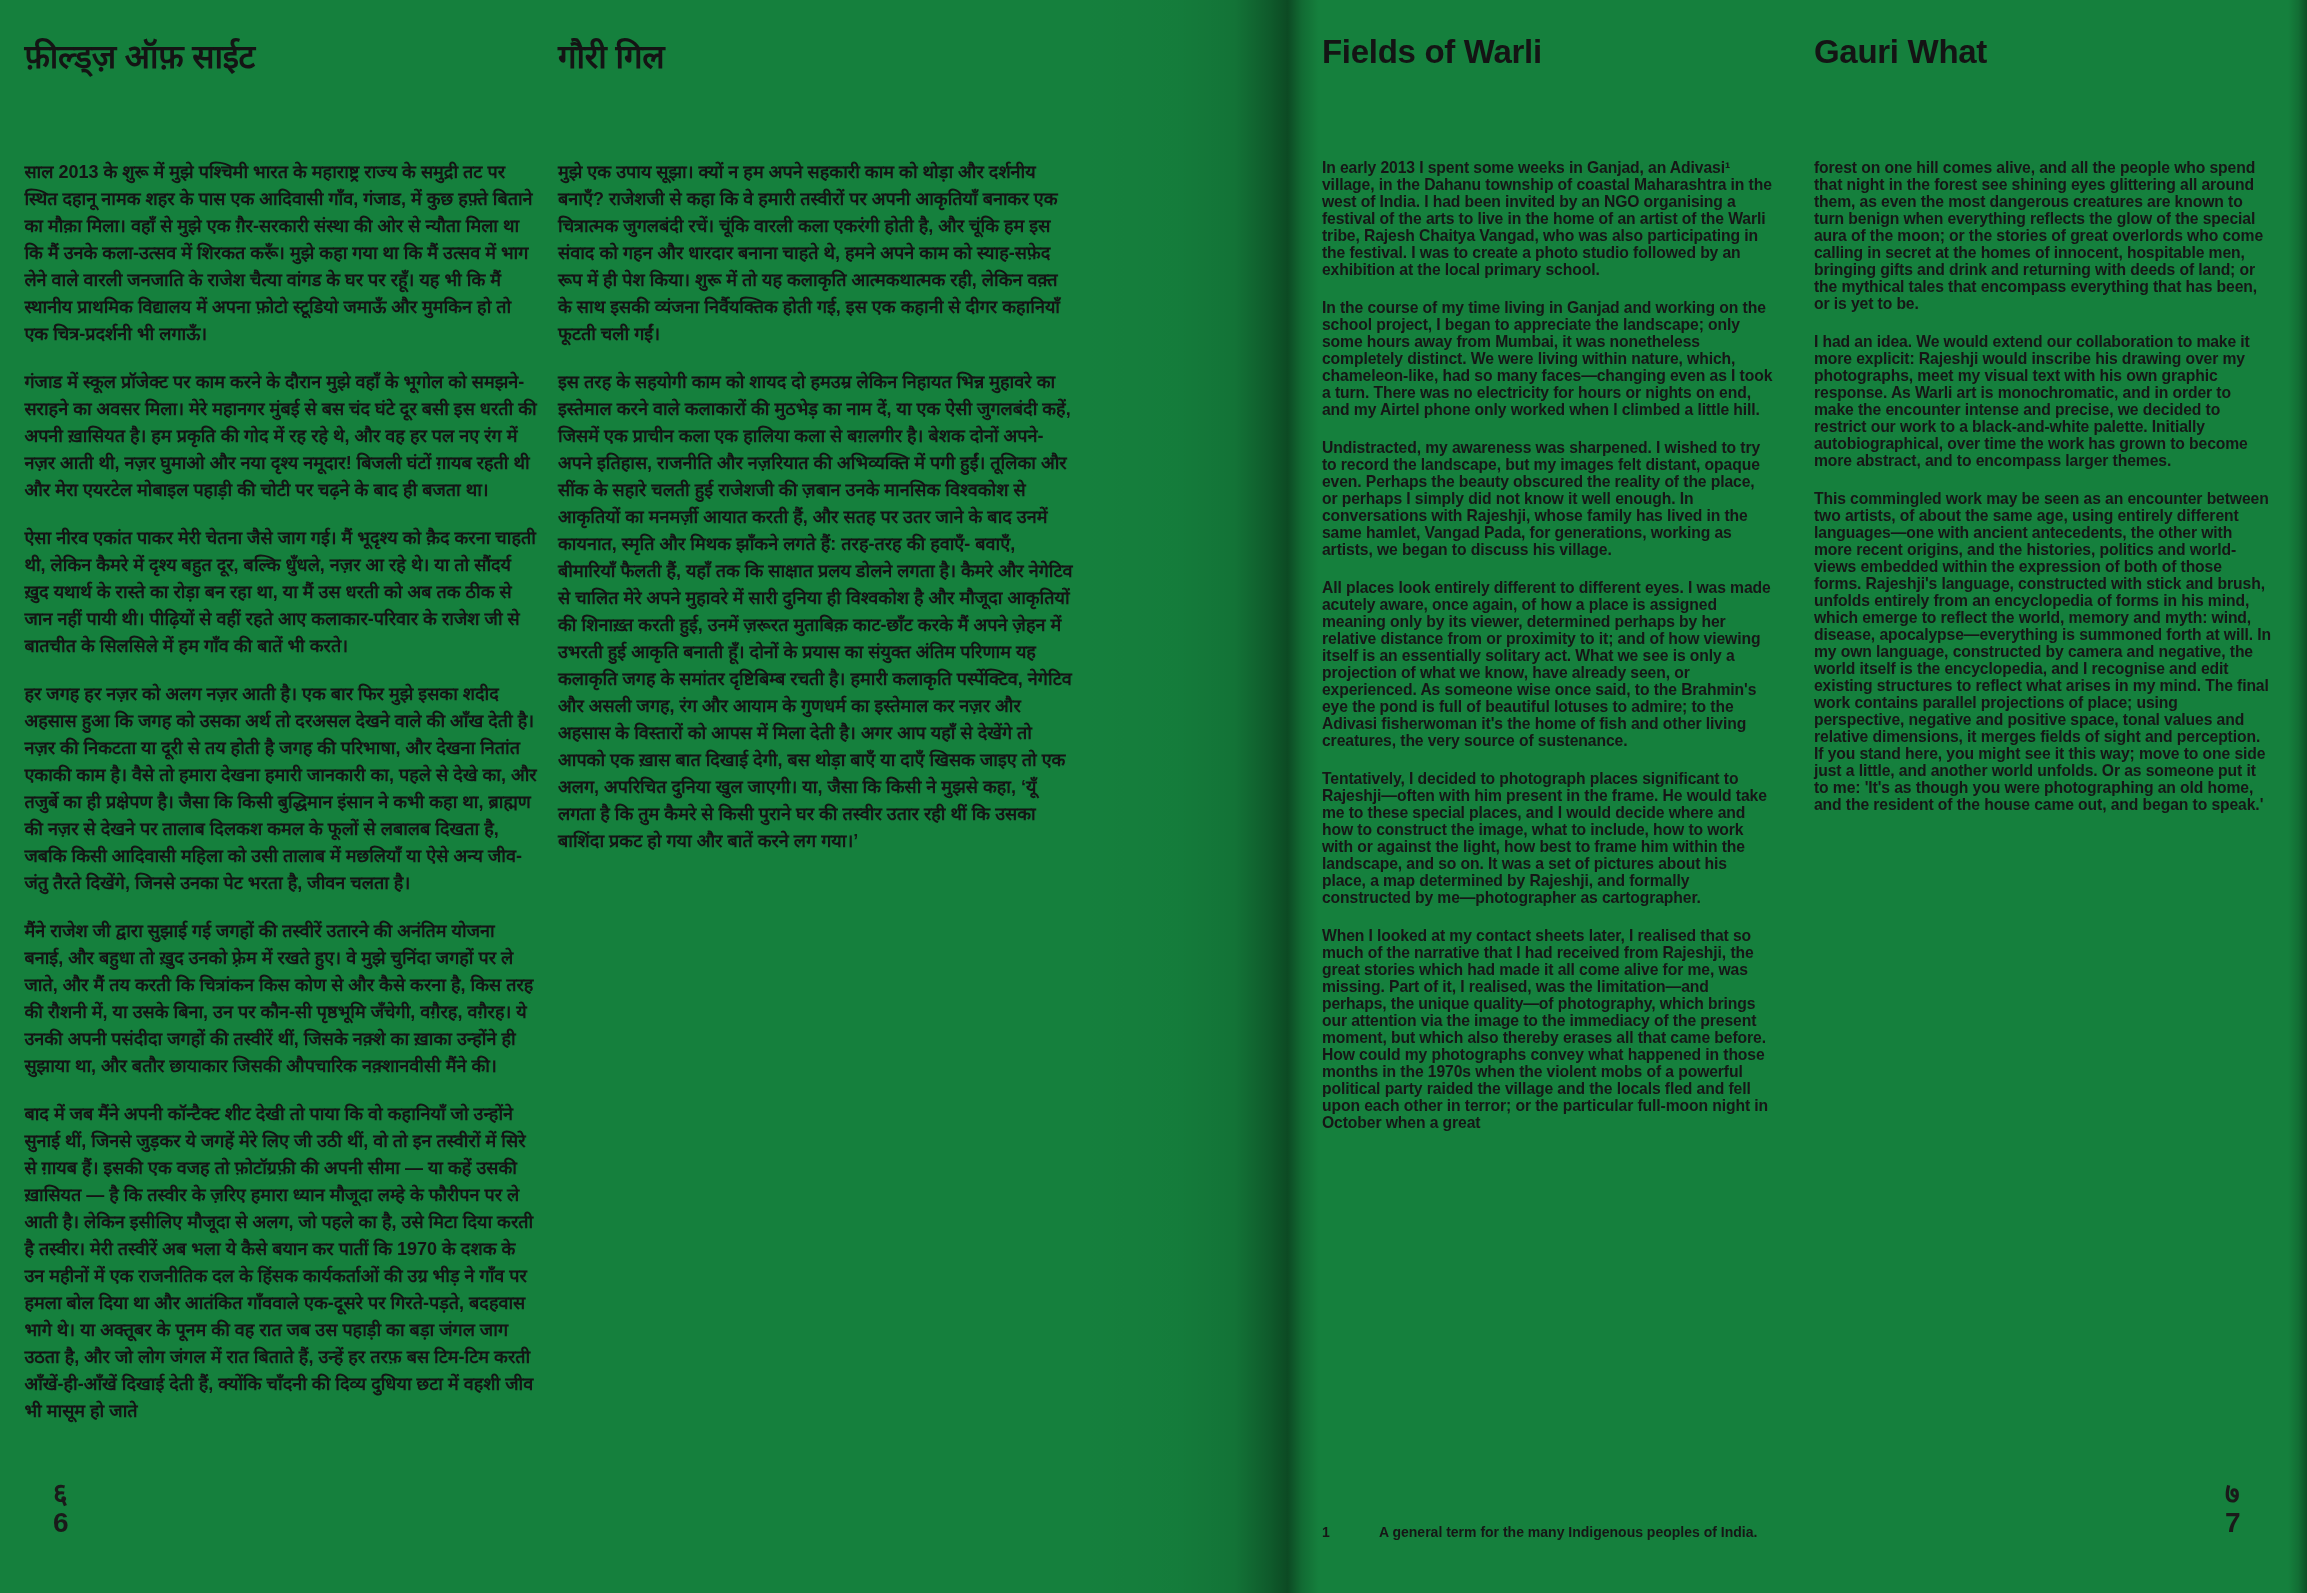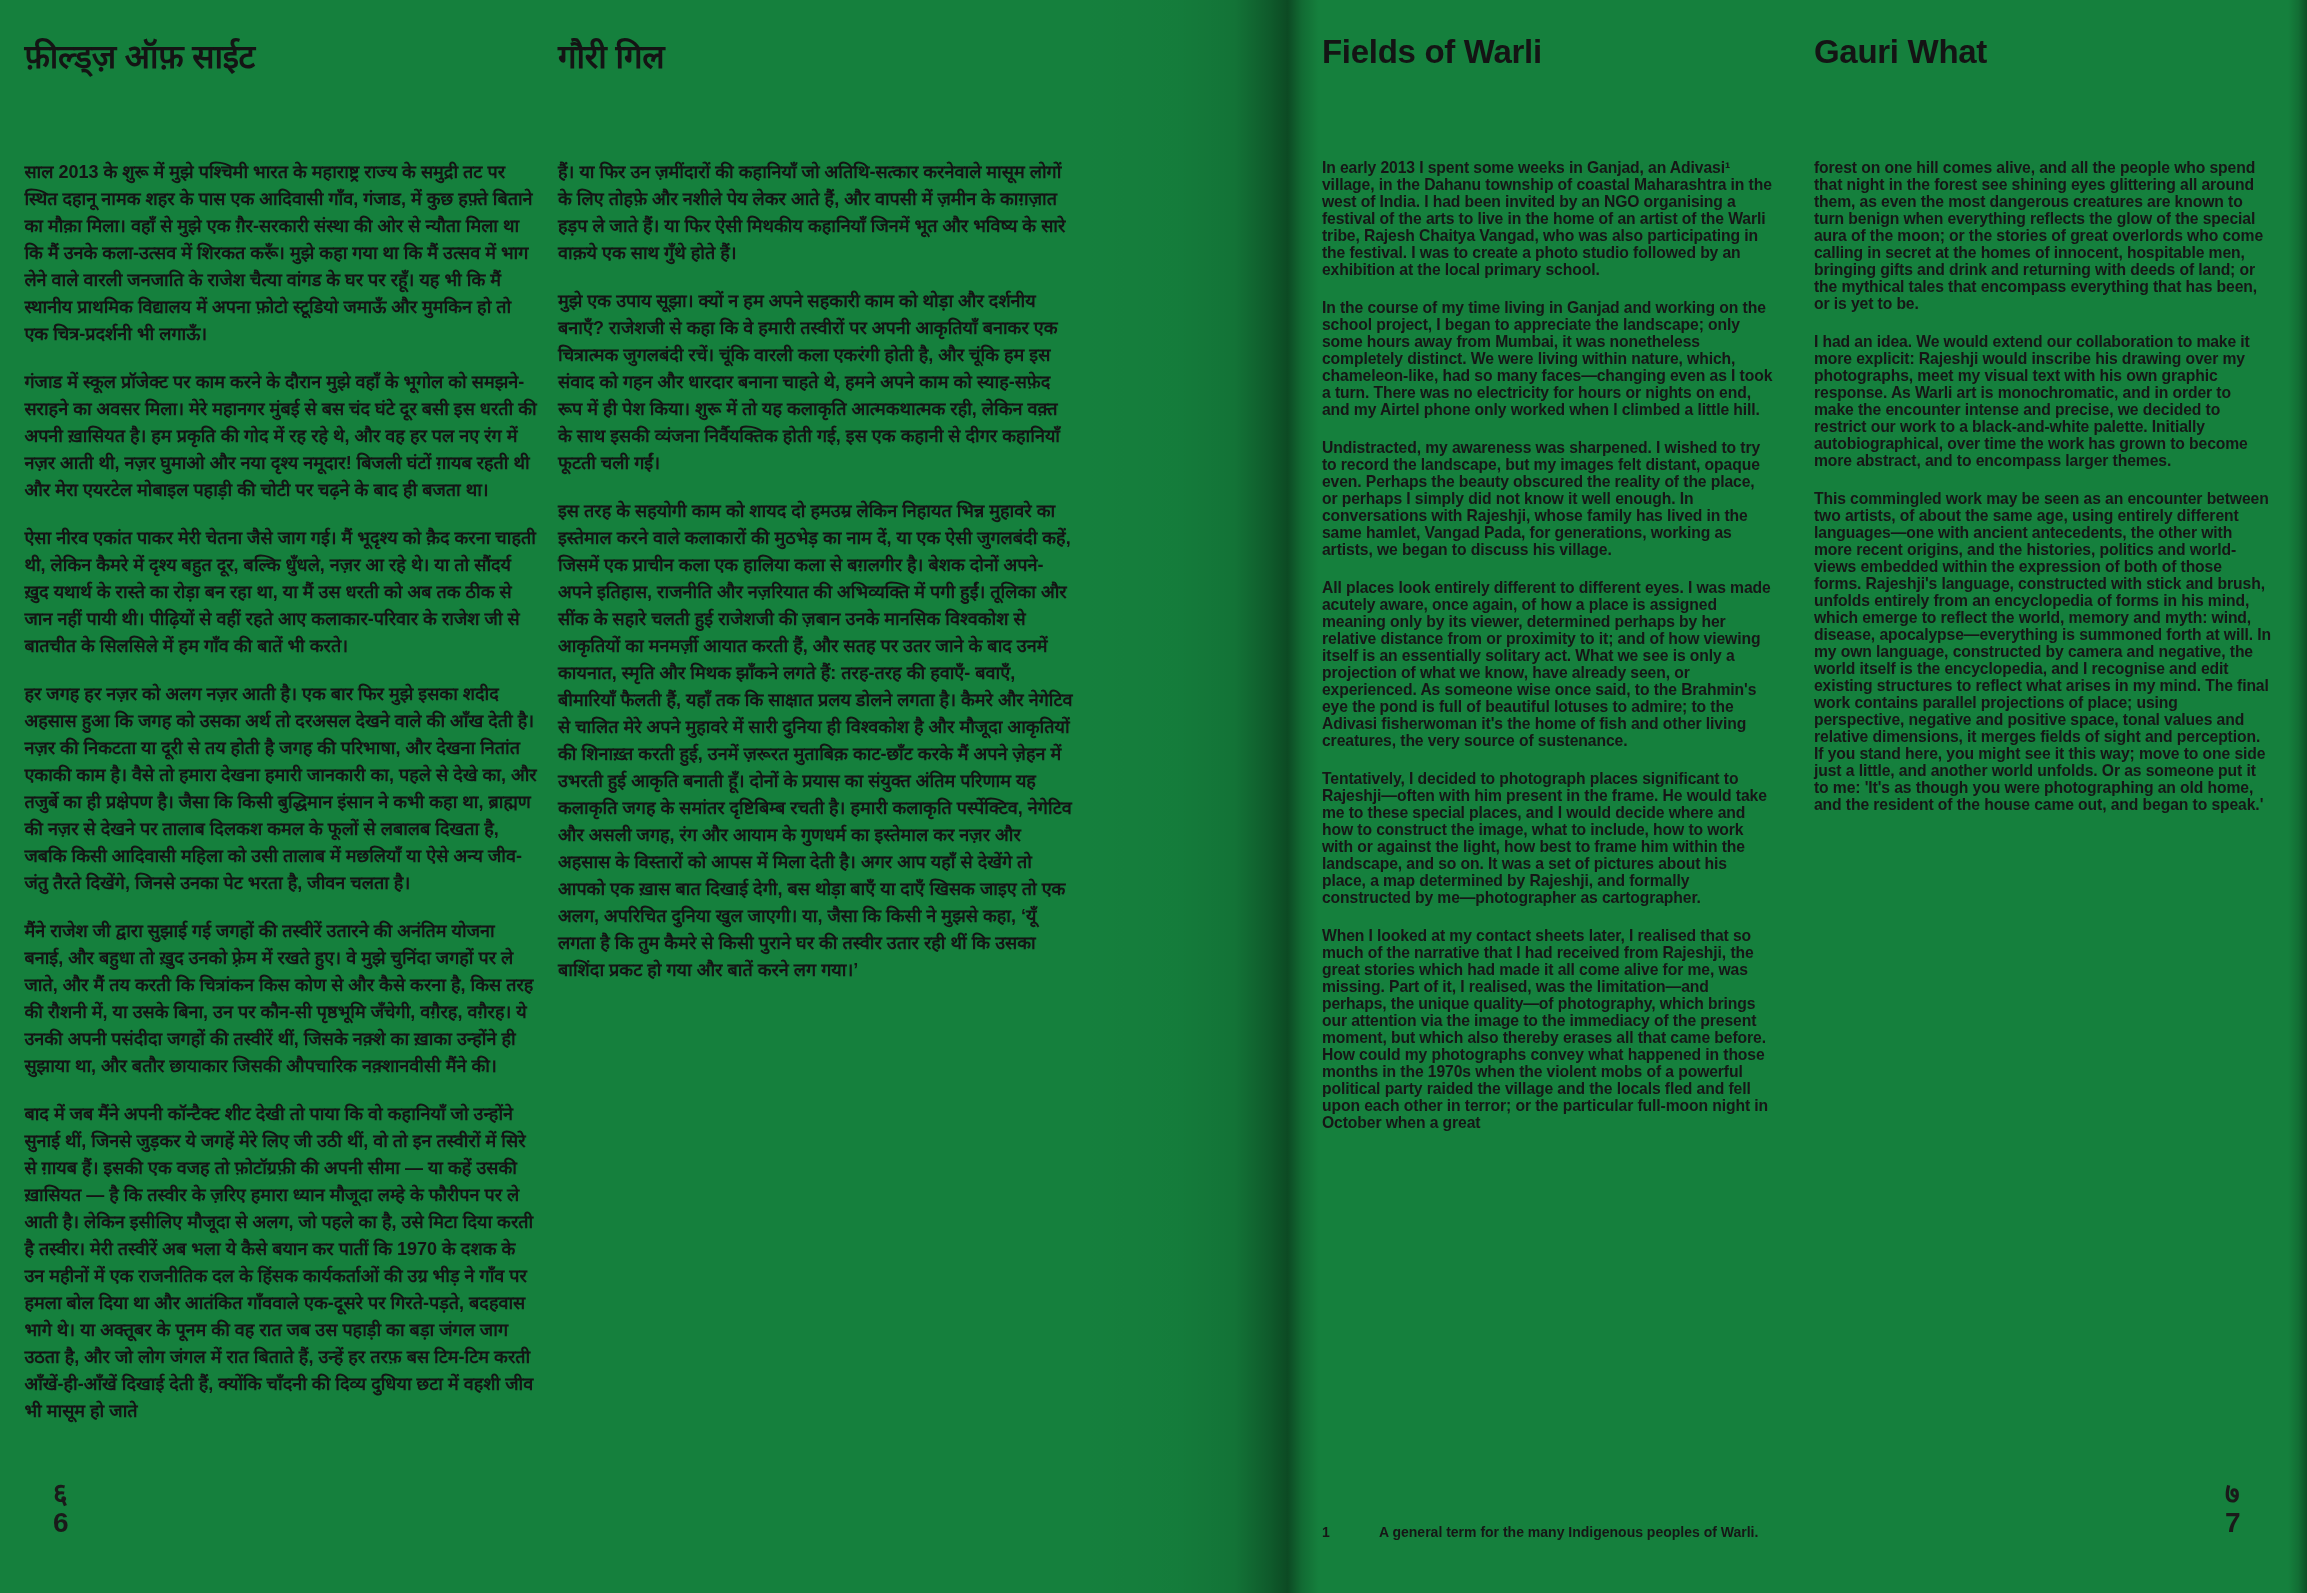--- a/index.html
+++ b/index.html
@@ -71,21 +71,20 @@
     <h1 class="page-title t-left-author">गौरी गिल</h1>
     <div class="col hin col-l1">
         <p>साल 2013 के शुरू में मुझे पश्चिमी भारत के महाराष्ट्र राज्य के समुद्री तट पर स्थित दहानू नामक शहर के पास एक आदिवासी गाँव, गंजाड, में कुछ हफ़्ते बिताने का मौक़ा मिला। वहाँ से मुझे एक ग़ैर-सरकारी संस्था की ओर से न्यौता मिला था कि मैं उनके कला-उत्सव में शिरकत करूँ। मुझे कहा गया था कि मैं उत्सव में भाग लेने वाले वारली जनजाति के राजेश चैत्या वांगड के घर पर रहूँ। यह भी कि मैं स्थानीय प्राथमिक विद्यालय में अपना फ़ोटो स्टूडियो जमाऊँ और मुमकिन हो तो एक चित्र-प्रदर्शनी भी लगाऊँ।</p>
         <p>गंजाड में स्कूल प्रॉजेक्ट पर काम करने के दौरान मुझे वहाँ के भूगोल को समझने-सराहने का अवसर मिला। मेरे महानगर मुंबई से बस चंद घंटे दूर बसी इस धरती की अपनी ख़ासियत है। हम प्रकृति की गोद में रह रहे थे, और वह हर पल नए रंग में नज़र आती थी, नज़र घुमाओ और नया दृश्य नमूदार! बिजली घंटों ग़ायब रहती थी और मेरा एयरटेल मोबाइल पहाड़ी की चोटी पर चढ़ने के बाद ही बजता था।</p>
         <p>ऐसा नीरव एकांत पाकर मेरी चेतना जैसे जाग गई। मैं भूदृश्य को क़ैद करना चाहती थी, लेकिन कैमरे में दृश्य बहुत दूर, बल्कि धुँधले, नज़र आ रहे थे। या तो सौंदर्य ख़ुद यथार्थ के रास्ते का रोड़ा बन रहा था, या मैं उस धरती को अब तक ठीक से जान नहीं पायी थी। पीढ़ियों से वहीं रहते आए कलाकार-परिवार के राजेश जी से बातचीत के सिलसिले में हम गाँव की बातें भी करते।</p>
         <p>हर जगह हर नज़र को अलग नज़र आती है। एक बार फिर मुझे इसका शदीद अहसास हुआ कि जगह को उसका अर्थ तो दरअसल देखने वाले की आँख देती है। नज़र की निकटता या दूरी से तय होती है जगह की परिभाषा, और देखना नितांत एकाकी काम है। वैसे तो हमारा देखना हमारी जानकारी का, पहले से देखे का, और तजुर्बे का ही प्रक्षेपण है। जैसा कि किसी बुद्धिमान इंसान ने कभी कहा था, ब्राह्मण की नज़र से देखने पर तालाब दिलकश कमल के फूलों से लबालब दिखता है, जबकि किसी आदिवासी महिला को उसी तालाब में मछलियाँ या ऐसे अन्य जीव-जंतु तैरते दिखेंगे, जिनसे उनका पेट भरता है, जीवन चलता है।</p>
         <p>मैंने राजेश जी द्वारा सुझाई गई जगहों की तस्वीरें उतारने की अनंतिम योजना बनाई, और बहुधा तो ख़ुद उनको फ़्रेम में रखते हुए। वे मुझे चुनिंदा जगहों पर ले जाते, और मैं तय करती कि चित्रांकन किस कोण से और कैसे करना है, किस तरह की रौशनी में, या उसके बिना, उन पर कौन-सी पृष्ठभूमि जँचेगी, वग़ैरह, वग़ैरह। ये उनकी अपनी पसंदीदा जगहों की तस्वीरें थीं, जिसके नक़्शे का ख़ाका उन्होंने ही सुझाया था, और बतौर छायाकार जिसकी औपचारिक नक़्शानवीसी मैंने की।</p>
         <p>बाद में जब मैंने अपनी कॉन्टैक्ट शीट देखी तो पाया कि वो कहानियाँ जो उन्होंने सुनाई थीं, जिनसे जुड़कर ये जगहें मेरे लिए जी उठी थीं, वो तो इन तस्वीरों में सिरे से ग़ायब हैं। इसकी एक वजह तो फ़ोटॉग्रफ़ी की अपनी सीमा — या कहें उसकी ख़ासियत — है कि तस्वीर के ज़रिए हमारा ध्यान मौजूदा लम्हे के फौरीपन पर ले आती है। लेकिन इसीलिए मौजूदा से अलग, जो पहले का है, उसे मिटा दिया करती है तस्वीर। मेरी तस्वीरें अब भला ये कैसे बयान कर पातीं कि 1970 के दशक के उन महीनों में एक राजनीतिक दल के हिंसक कार्यकर्ताओं की उग्र भीड़ ने गाँव पर हमला बोल दिया था और आतंकित गाँववाले एक-दूसरे पर गिरते-पड़ते, बदहवास भागे थे। या अक्तूबर के पूनम की वह रात जब उस पहाड़ी का बड़ा जंगल जाग उठता है, और जो लोग जंगल में रात बिताते हैं, उन्हें हर तरफ़ बस टिम-टिम करती आँखें-ही-आँखें दिखाई देती हैं, क्योंकि चाँदनी की दिव्य दुधिया छटा में वहशी जीव भी मासूम हो जाते</p>
       </div>
     <div class="col hin col-l2">
-        <p>हैं। या फिर उन ज़मींदारों की कहानियाँ जो अतिथि-सत्कार करनेवाले मासूम लोगों के लिए तोहफ़े और नशीले पेय लेकर आते हैं, और वापसी में ज़मीन के काग़ज़ात हड़प ले जाते हैं। या फिर ऐसी मिथकीय कहानियाँ जिनमें भूत और भविष्य के सारे वाक़ये एक साथ गुँथे होते हैं।</p>
         <p>मुझे एक उपाय सूझा। क्यों न हम अपने सहकारी काम को थोड़ा और दर्शनीय बनाएँ? राजेशजी से कहा कि वे हमारी तस्वीरों पर अपनी आकृतियाँ बनाकर एक चित्रात्मक जुगलबंदी रचें। चूंकि वारली कला एकरंगी होती है, और चूंकि हम इस संवाद को गहन और धारदार बनाना चाहते थे, हमने अपने काम को स्याह-सफ़ेद रूप में ही पेश किया। शुरू में तो यह कलाकृति आत्मकथात्मक रही, लेकिन वक़्त के साथ इसकी व्यंजना निर्वैयक्तिक होती गई, इस एक कहानी से दीगर कहानियाँ फूटती चली गईं।</p>
         <p>इस तरह के सहयोगी काम को शायद दो हमउम्र लेकिन निहायत भिन्न मुहावरे का इस्तेमाल करने वाले कलाकारों की मुठभेड़ का नाम दें, या एक ऐसी जुगलबंदी कहें, जिसमें एक प्राचीन कला एक हालिया कला से बग़लगीर है। बेशक दोनों अपने-अपने इतिहास, राजनीति और नज़रियात की अभिव्यक्ति में पगी हुईं। तूलिका और सींक के सहारे चलती हुई राजेशजी की ज़बान उनके मानसिक विश्वकोश से आकृतियों का मनमर्ज़ी आयात करती हैं, और सतह पर उतर जाने के बाद उनमें कायनात, स्मृति और मिथक झाँकने लगते हैं: तरह-तरह की हवाएँ- बवाएँ, बीमारियाँ फैलती हैं, यहाँ तक कि साक्षात प्रलय डोलने लगता है। कैमरे और नेगेटिव से चालित मेरे अपने मुहावरे में सारी दुनिया ही विश्वकोश है और मौजूदा आकृतियों की शिनाख़्त करती हुई, उनमें ज़रूरत मुताबिक़ काट-छाँट करके मैं अपने ज़ेहन में उभरती हुई आकृति बनाती हूँ। दोनों के प्रयास का संयुक्त अंतिम परिणाम यह कलाकृति जगह के समांतर दृष्टिबिम्ब रचती है। हमारी कलाकृति पर्स्पेक्टिव, नेगेटिव और असली जगह, रंग और आयाम के गुणधर्म का इस्तेमाल कर नज़र और अहसास के विस्तारों को आपस में मिला देती है। अगर आप यहाँ से देखेंगे तो आपको एक ख़ास बात दिखाई देगी, बस थोड़ा बाएँ या दाएँ खिसक जाइए तो एक अलग, अपरिचित दुनिया खुल जाएगी। या, जैसा कि किसी ने मुझसे कहा, ‘यूँ लगता है कि तुम कैमरे से किसी पुराने घर की तस्वीर उतार रही थीं कि उसका बाशिंदा प्रकट हो गया और बातें करने लग गया।’</p>
       </div>
     <div class="pagenum pn-left">
       <span>६</span>
       <span>6</span>
     </div>
   </section>
 
   <section>
@@ -99,21 +98,21 @@
         <p>Tentatively, I decided to photograph places significant to Rajeshji—often with him present in the frame. He would take me to these special places, and I would decide where and how to construct the image, what to include, how to work with or against the light, how best to frame him within the landscape, and so on. It was a set of pictures about his place, a map determined by Rajeshji, and formally constructed by me—photographer as cartographer.</p>
         <p>When I looked at my contact sheets later, I realised that so much of the narrative that I had received from Rajeshji, the great stories which had made it all come alive for me, was missing. Part of it, I realised, was the limitation—and perhaps, the unique quality—of photography, which brings our attention via the image to the immediacy of the present moment, but which also thereby erases all that came before. How could my photographs convey what happened in those months in the 1970s when the violent mobs of a powerful political party raided the village and the locals fled and fell upon each other in terror; or the particular full-moon night in October when a great</p>
       </div>
     <div class="col eng col-r2">
         <p>forest on one hill comes alive, and all the people who spend that night in the forest see shining eyes glittering all around them, as even the most dangerous creatures are known to turn benign when everything reflects the glow of the special aura of the moon; or the stories of great overlords who come calling in secret at the homes of innocent, hospitable men, bringing gifts and drink and returning with deeds of land; or the mythical tales that encompass everything that has been, or is yet to be.</p>
         <p>I had an idea. We would extend our collaboration to make it more explicit: Rajeshji would inscribe his drawing over my photographs, meet my visual text with his own graphic response. As Warli art is monochromatic, and in order to make the encounter intense and precise, we decided to restrict our work to a black-and-white palette. Initially autobiographical, over time the work has grown to become more abstract, and to encompass larger themes.</p>
         <p>This commingled work may be seen as an encounter between two artists, of about the same age, using entirely different languages—one with ancient antecedents, the other with more recent origins, and the histories, politics and world-views embedded within the expression of both of those forms. Rajeshji's language, constructed with stick and brush, unfolds entirely from an encyclopedia of forms in his mind, which emerge to reflect the world, memory and myth: wind, disease, apocalypse—everything is summoned forth at will. In my own language, constructed by camera and negative, the world itself is the encyclopedia, and I recognise and edit existing structures to reflect what arises in my mind. The final work contains parallel projections of place; using perspective, negative and positive space, tonal values and relative dimensions, it merges fields of sight and perception. If you stand here, you might see it this way; move to one side just a little, and another world unfolds. Or as someone put it to me: 'It's as though you were photographing an old home, and the resident of the house came out, and began to speak.'</p>
       </div>
     <div class="footnote">
       <span class="fn-marker">1</span>
-      <span>A general term for the many Indigenous peoples of Warli.</span>
+      <span>A general term for the many Indigenous peoples of India.</span>
     </div>
     <div class="pagenum pn-right">
       <span>७</span>
       <span>7</span>
     </div>
   </section>
 
   <div class="gutter"></div>
   <div class="right-edge"></div>
 

